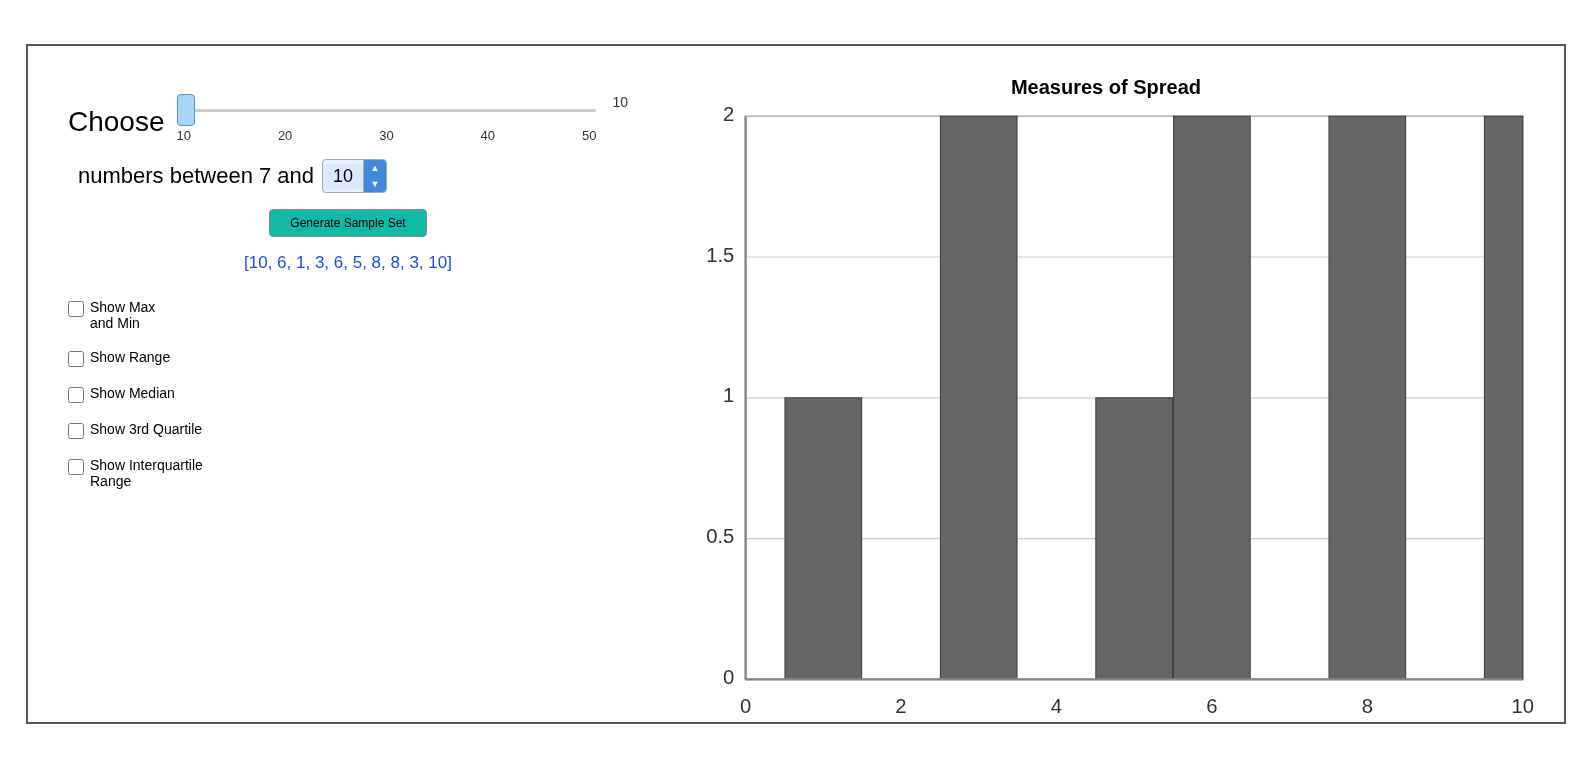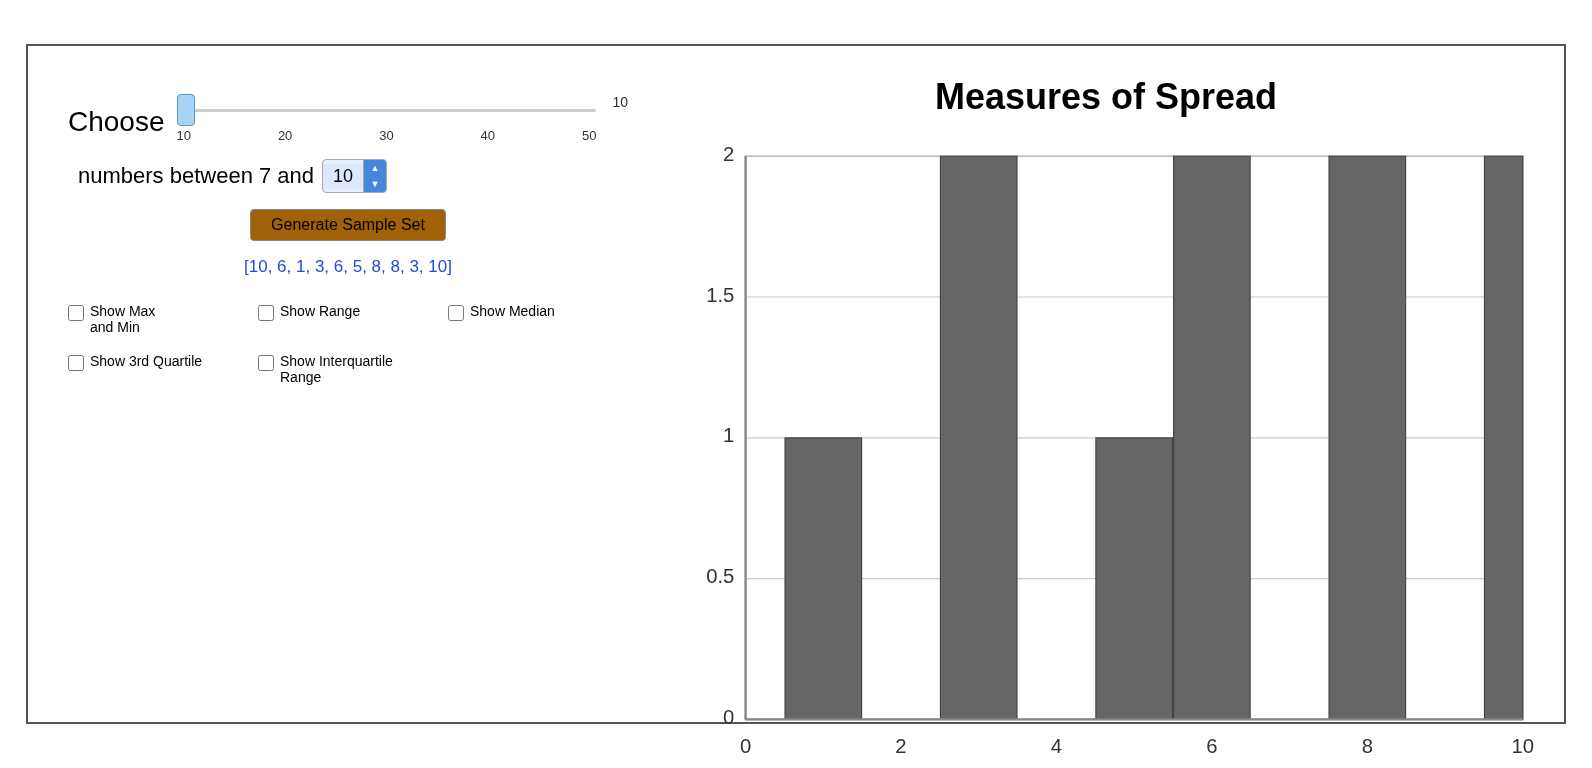--- a/index.html
+++ b/index.html
@@ -128,38 +128,38 @@
       cursor: pointer;
       user-select: none;
     }
     
     .generate-row {
       display: flex;
       justify-content: center;
       margin-left: 0;
     }
     .generate-btn {
-      font-size: 16px;
+      font-size: 12px;
       padding: 6px 20px;
       border: 1.5px solid #888;
-      background: #a16207;
+      background: #14b8a6;
       border-radius: 4px;
       cursor: pointer;
     }
     
     .dataset-row {
       font-size: 17px;
       text-align: center;
       color: #1d4ed8;
       margin-left: 0;
     }
     
     .checkboxes-grid {
       display: grid;
-      grid-template-columns: 1fr 1fr 1fr;
+      grid-template-columns: 1fr;
       gap: 18px 10px;
       margin-top: 10px;
     }
     .checkbox-item {
       display: flex;
       align-items: flex-start;
       gap: 6px;
       font-size: 14px;
     }
     .checkbox-item input[type=checkbox] {
@@ -170,23 +170,23 @@
     }
     
     .right-panel {
       flex: 1;
       display: flex;
       flex-direction: column;
       align-items: center;
       padding: 10px 10px 10px 10px;
     }
     .chart-title {
-      font-size: 36px;
+      font-size: 20px;
       font-weight: bold;
-      margin-bottom: 25px;
+      margin-bottom: 4px;
       text-align: center;
     }
     .chart-area {
       width: 100%;
       flex: 1;
       position: relative;
     }
     svg.chart-svg {
       width: 100%;
       height: 100%;

